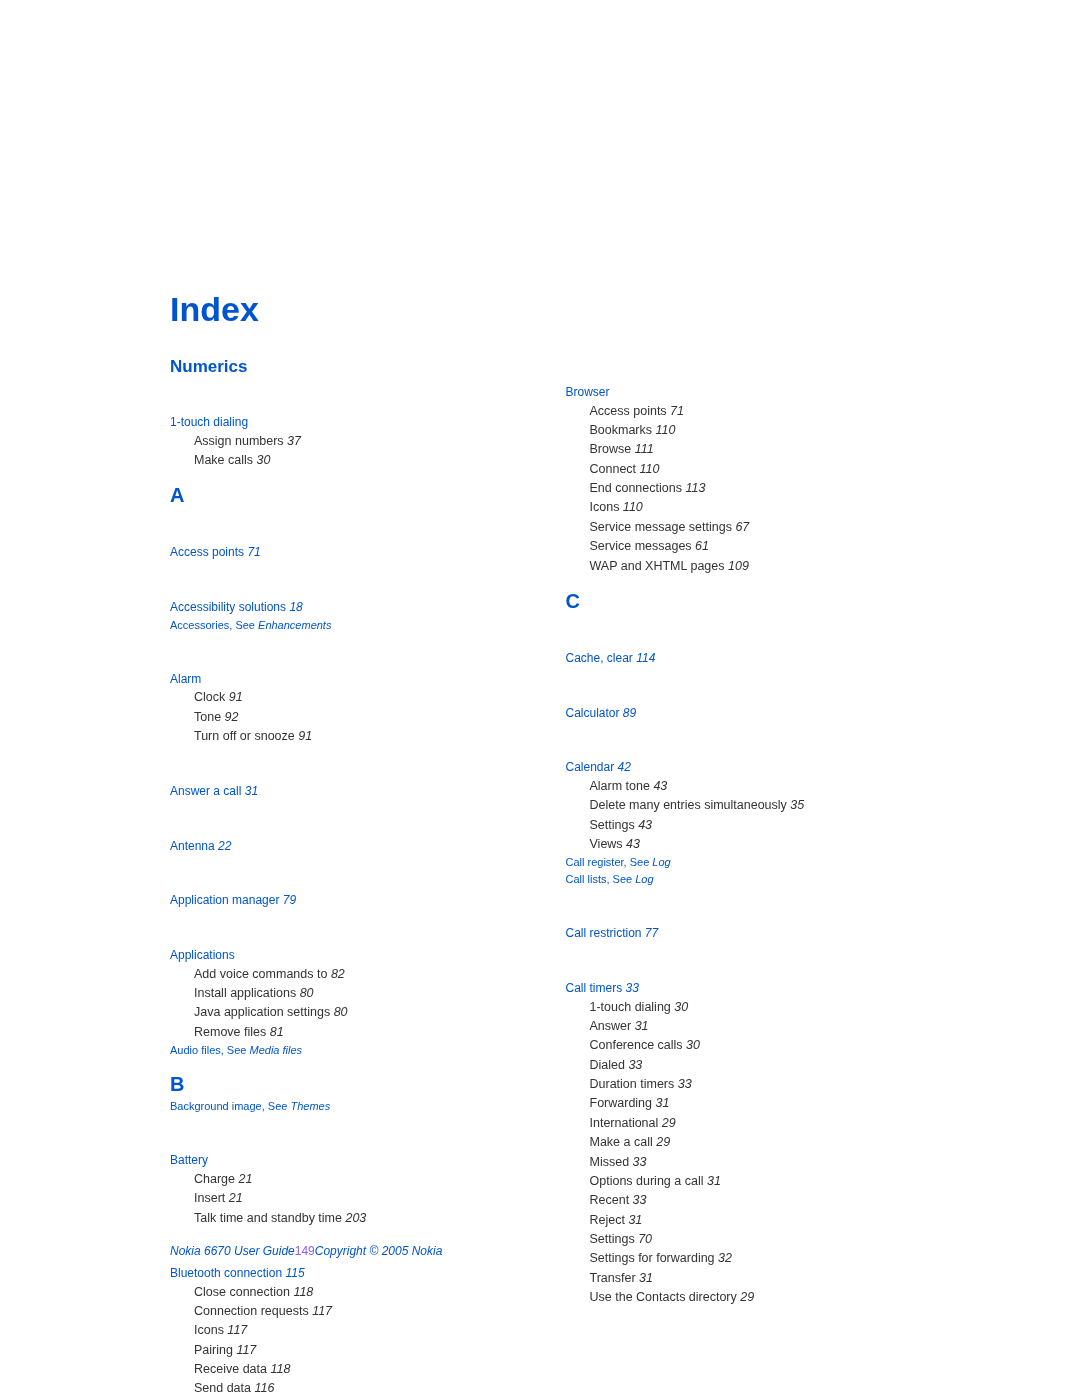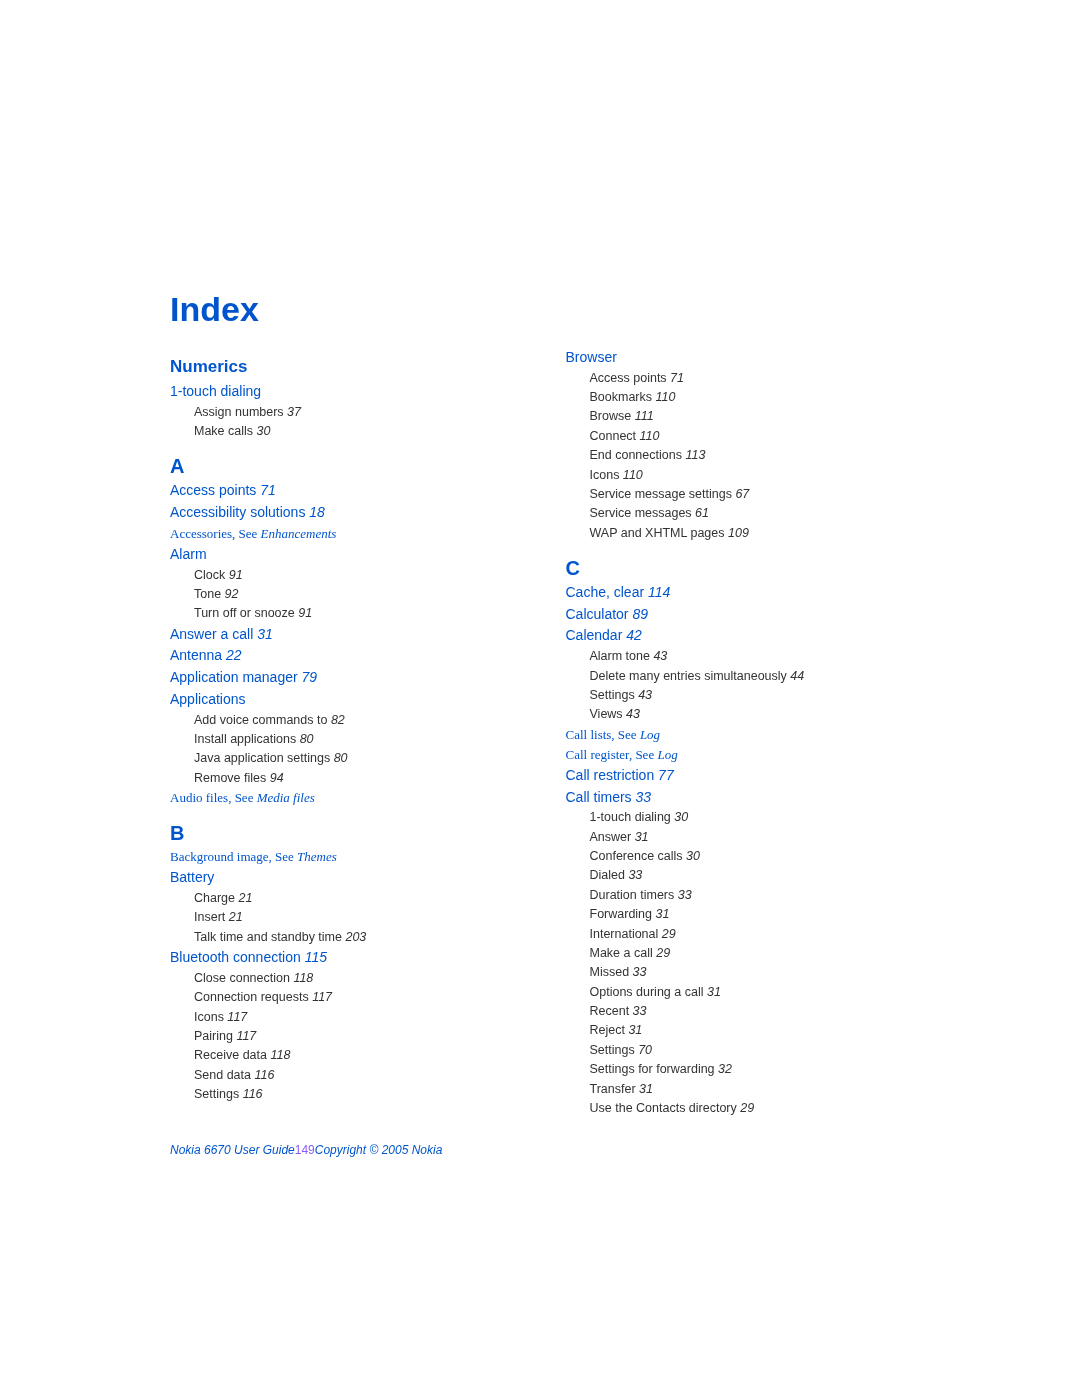--- a/index.html
+++ b/index.html
@@ -41,24 +41,25 @@
       flex: 1;
     }
     .section-heading {
       font-size: 17px;
       font-weight: bold;
       color: #0055cc;
       margin-bottom: 4px;
       margin-top: 10px;
     }
     .entry-link {
-      font-size: 14px;
+      font-size: 12px;
       color: #0055cc;
       display: block;
       line-height: 1.55;
+      margin-top: 36px;
     }
     .sub-entry {
       font-size: 12.5px;
       color: #333;
       display: block;
       padding-left: 24px;
       line-height: 1.55;
     }
     .letter-heading {
       font-size: 20px;
@@ -82,24 +83,23 @@
     }
     .footer-center {
       color: #8b5cf6;
     }
     .footer-right {
       color: #0055cc;
       font-style: italic;
     }
     .see-link {
       color: #333;
-      font-size: 13px;
+      font-size: 11px;
       display: block;
       line-height: 1.55;
-      font-family: Liberation Serif, serif;
     }
     .see-link span.blue {
       color: #0055cc;
     }
     .see-link span.blue-italic {
       color: #0055cc;
       font-style: italic;
     }
   </style>
 </head>
@@ -130,21 +130,21 @@
         <span class="sub-entry">Clock <em>91</em></span>
         <span class="sub-entry">Tone <em>92</em></span>
         <span class="sub-entry">Turn off or snooze <em>91</em></span>
         <span class="entry-link">Answer a call <em>31</em></span>
         <span class="entry-link">Antenna <em>22</em></span>
         <span class="entry-link">Application manager <em>79</em></span>
         <span class="entry-link">Applications</span>
         <span class="sub-entry">Add voice commands to <em>82</em></span>
         <span class="sub-entry">Install applications <em>80</em></span>
         <span class="sub-entry">Java application settings <em>80</em></span>
-        <span class="sub-entry">Remove files <em>94</em></span>
+        <span class="sub-entry">Remove files <em>81</em></span>
         <span class="see-link">
           <span class="blue">Audio files, See </span><span class="blue-italic">Media files</span>
         </span>
 
         <div class="letter-heading">B</div>
 
         <span class="see-link">
           <span class="blue">Background image, See </span><span class="blue-italic">Themes</span>
         </span>
         <span class="entry-link">Battery</span>
@@ -174,28 +174,28 @@
         <span class="sub-entry">Service message settings <em>67</em></span>
         <span class="sub-entry">Service messages <em>61</em></span>
         <span class="sub-entry">WAP and XHTML pages <em>109</em></span>
 
         <div class="letter-heading">C</div>
 
         <span class="entry-link">Cache, clear <em>114</em></span>
         <span class="entry-link">Calculator <em>89</em></span>
         <span class="entry-link">Calendar <em>42</em></span>
         <span class="sub-entry">Alarm tone <em>43</em></span>
-        <span class="sub-entry">Delete many entries simultaneously <em>44</em></span>
+        <span class="sub-entry">Delete many entries simultaneously <em>35</em></span>
         <span class="sub-entry">Settings <em>43</em></span>
         <span class="sub-entry">Views <em>43</em></span>
         <span class="see-link">
+          <span class="blue">Call register, See </span><span class="blue-italic">Log</span>
+        </span>
+        <span class="see-link">
           <span class="blue">Call lists, See </span><span class="blue-italic">Log</span>
-        </span>
-        <span class="see-link">
-          <span class="blue">Call register, See </span><span class="blue-italic">Log</span>
         </span>
         <span class="entry-link">Call restriction <em>77</em></span>
         <span class="entry-link">Call timers <em>33</em></span>
         <span class="sub-entry">1-touch dialing <em>30</em></span>
         <span class="sub-entry">Answer <em>31</em></span>
         <span class="sub-entry">Conference calls <em>30</em></span>
         <span class="sub-entry">Dialed <em>33</em></span>
         <span class="sub-entry">Duration timers <em>33</em></span>
         <span class="sub-entry">Forwarding <em>31</em></span>
         <span class="sub-entry">International <em>29</em></span>

